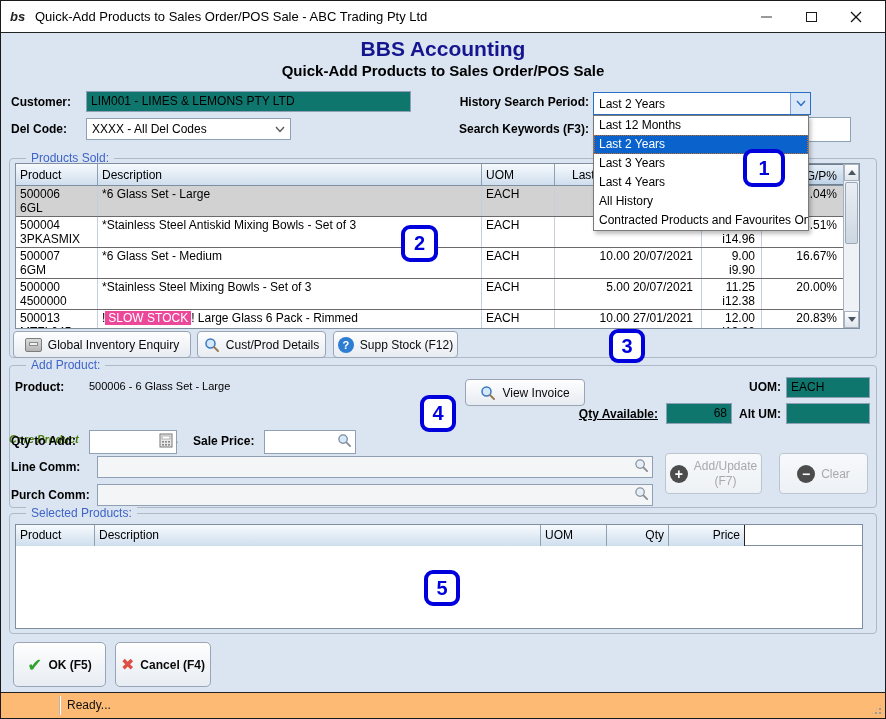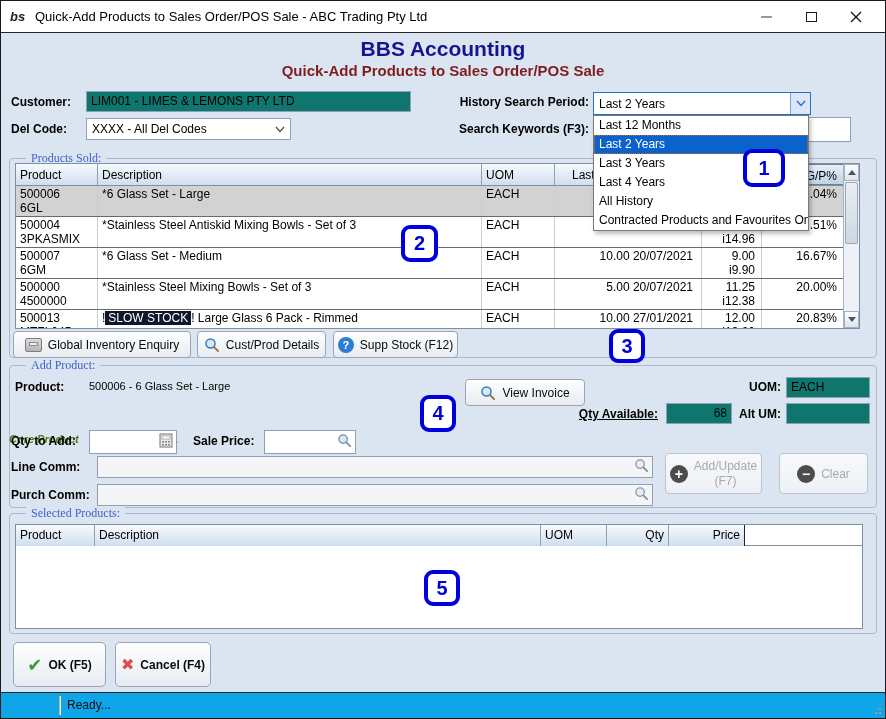--- a/index.html
+++ b/index.html
@@ -15,30 +15,30 @@
              font-style:italic; font-size:13px; color:#222; line-height:19px; }
   .tb-title { position:absolute; left:34px; top:0; height:32px; line-height:32px; font-size:13px; color:#000; }
   .tb-btn { position:absolute; top:0; width:34px; height:32px; display:flex; align-items:center; justify-content:center; }
   .tb-min-glyph { width:11px; height:2px; background:#9a9a9a; }
   .tb-max-glyph { width:11px; height:10px; border:1px solid #1a1a1a; }
 
   
   .h1 { position:absolute; left:0; top:36px; width:100%; text-align:center;
         font-size:21px; font-weight:bold; color:#15158f; }
   .h2 { position:absolute; left:0; top:61px; width:100%; text-align:center;
-        font-size:15px; font-weight:bold; color:#7f1d1d; }
+        font-size:15px; font-weight:bold; color:#000000; }
 
   
   .lbl { position:absolute; font-size:12px; font-weight:bold; color:#000; }
   .val { position:absolute; font-size:11px; color:#000; }
   .field { position:absolute; background:#fff; border:1px solid #8fa0b4; font-size:12px;
            color:#000; padding:2px 4px; overflow:hidden; white-space:nowrap; }
   .ro { background:#0f766e; }
   .group { position:absolute; border:1px solid #aeb8c6; border-radius:4px; }
-  .group-label { position:absolute; font-size:12px; color:#3f63c8; background:#dbe5f1; padding:0 5px;font-family:Liberation Serif, serif; }
+  .group-label { position:absolute; font-size:12px; color:#3f63c8; background:#dbe5f1; padding:0 5px; }
 
   
   .combo { position:absolute; background:#fff; font-size:12px; display:flex; align-items:center; }
   .combo .txt { flex:1; padding-left:5px; overflow:hidden; white-space:nowrap; }
   .combo-hist { border:1px solid #2a6fc4; }
   .combo-hist .arrowseg { width:20px; height:100%; background:#d9e7f8; border-left:1px solid #7aa0d4;
                           display:flex; align-items:center; justify-content:center; }
   .combo-del { border:1px solid #8fa0b4; }
   .combo-del .arrowseg { width:20px; height:100%; display:flex; align-items:center; justify-content:center; }
 
@@ -61,21 +61,21 @@
   .ps-row .cell { padding:1px 4px 0; border-right:1px solid #c6cedb; overflow:hidden; white-space:nowrap; }
   .ps-row.sel { background:#d2d2d2; }
   .c-prod { width:82px; }
   .c-desc { width:384px; }
   .c-uom  { width:73px; }
   .c-last { width:147px; text-align:right; padding-right:8px !important; }
   .c-price{ width:60px; text-align:right; padding-right:6px !important; }
   .c-gp   { flex:1; text-align:right; padding-right:6px !important; border-right:none !important; }
   .hd-gp  { background:linear-gradient(#e4eef7,#bfd3e7); border:1px solid #70808f; }
   .hd-last{ padding-left:17px !important; }
-  .badge-slow { background:#0f172a; color:#fff; padding:0 3px; }
+  .badge-slow { background:#ec4899; color:#fff; padding:0 3px; }
 
   .ps-scroll { position:absolute; right:0; top:0; width:16px; height:100%;
                background:#eef1f5; border-left:1px solid #a8b2be; }
   .sb-btn { position:absolute; left:0; width:100%; height:17px; background:linear-gradient(#fdfdfe,#dfe5ec);
             border:1px solid #a8b2be; display:flex; align-items:center; justify-content:center; }
   .sb-thumb { position:absolute; left:1px; right:1px; top:18px; height:62px;
               background:linear-gradient(#e9eef4,#cdd7e1); border:1px solid #9aa8b8; border-radius:2px; }
   .tri-up { width:0; height:0; border-left:4px solid transparent; border-right:4px solid transparent;
             border-bottom:5px solid #4a5562; }
   .tri-down { width:0; height:0; border-left:4px solid transparent; border-right:4px solid transparent;
@@ -100,21 +100,21 @@
   .cab i { position:absolute; left:3px; right:3px; top:3px; height:4px; background:#efefef;
            border:1px solid #8a8a8a; }
   .fld-icon { position:absolute; top:50%; transform:translateY(-50%); right:3px; }
 
   
   .ann { position:absolute; background:#fff; border:4px solid #0000dd; border-radius:9px;
          display:flex; align-items:center; justify-content:center; color:#0000dd;
          font-size:20px; font-weight:bold; z-index:100; }
 
   
-  .statusbar { position:absolute; left:0; bottom:0; width:100%; height:26px; background:#0ea5e9;
+  .statusbar { position:absolute; left:0; bottom:0; width:100%; height:26px; background:#fdba74;
                border-top:1px solid #222; }
   .sb-divider { position:absolute; left:58px; top:3px; bottom:3px; width:1px; background:#b6b6b6;
                 box-shadow:1px 0 0 #fff; }
   .sb-text { position:absolute; left:66px; top:0; height:100%; line-height:25px; font-size:12px; color:#111; }
   .sb-grip { position:absolute; right:2px; bottom:2px; width:13px; height:13px;
              background-image:radial-gradient(#9a9a9a 1px, transparent 1.2px);
              background-size:4px 4px; clip-path:polygon(100% 0, 100% 100%, 0 100%); }
 
   .selp-table { position:absolute; left:14px; top:523px; width:848px; height:105px;
                 border:1px solid #7f8fa0; background:#fff; overflow:hidden; }

